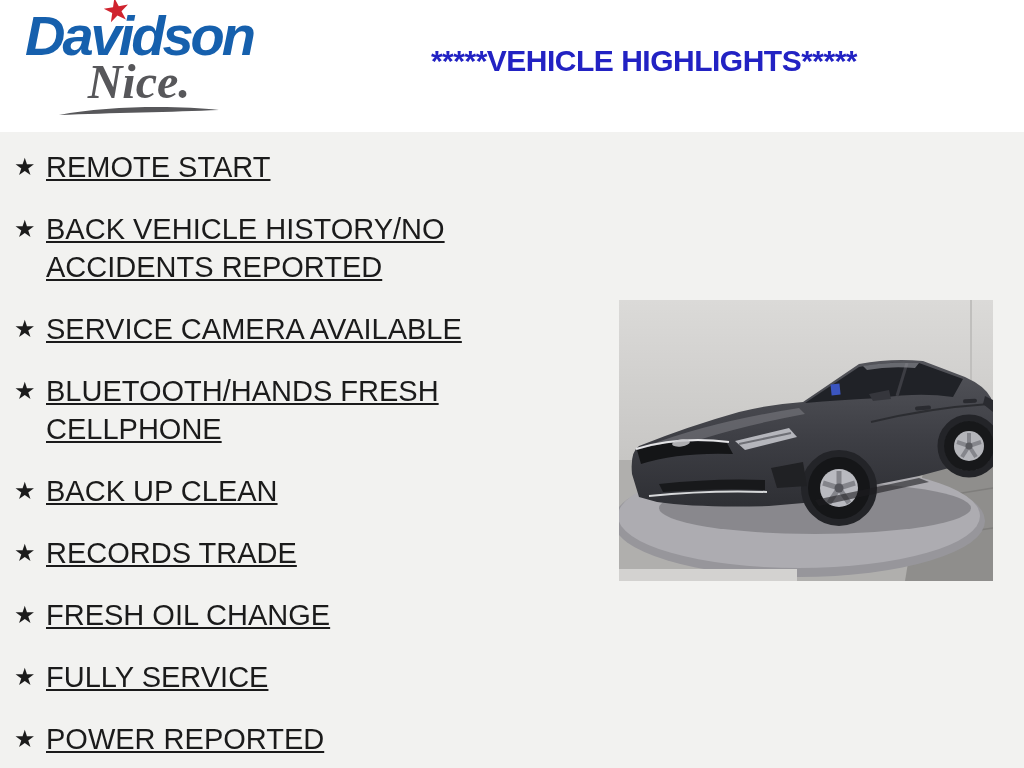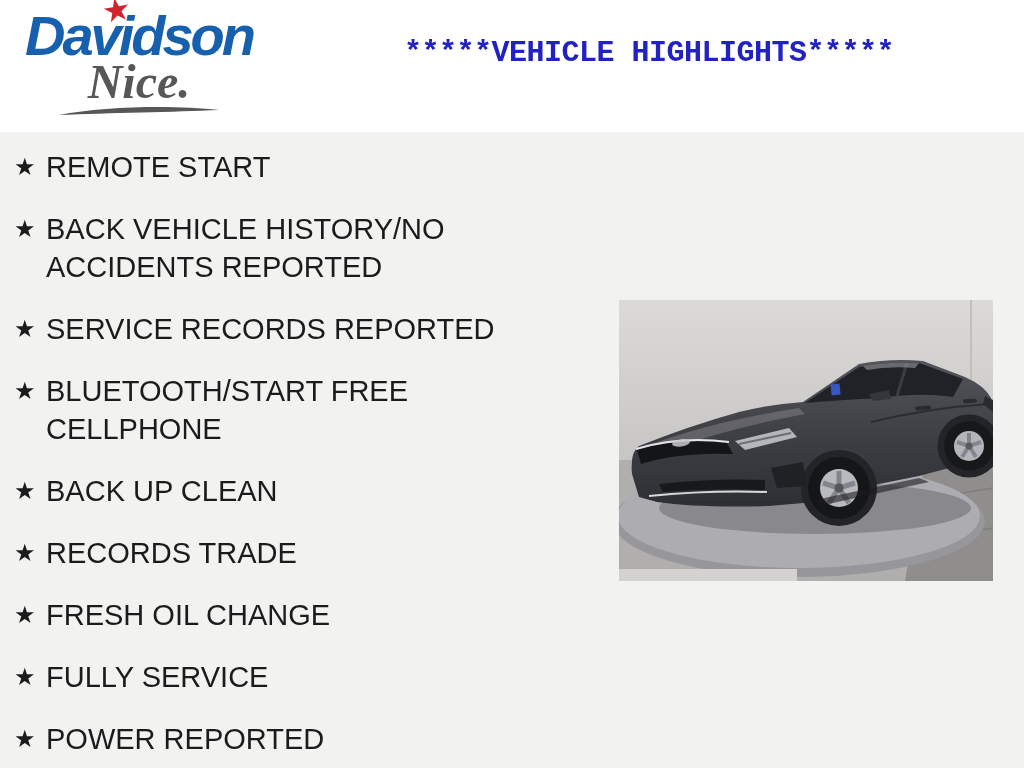--- a/index.html
+++ b/index.html
@@ -32,43 +32,42 @@
   .logo-tagline{
     display:block;margin-top:-6px;
     font-family:Liberation Serif, serif;
     font-style:italic;font-weight:bold;
     font-size:48px;line-height:1.0;
     color:var(--tagline-gray,#57575a);
   }
   .logo-swoosh{display:block;margin:0 auto;margin-top:-2px;}
   
   .page-title{
-    position:absolute;left:404px;top:36px;width:480px;
+    position:absolute;left:404px;top:44px;width:480px;
     text-align:center;
     font-size:30px;font-weight:bold;letter-spacing:-0.5px;
     color:var(--title-blue,#2222c3);
     white-space:nowrap;
-    font-family:Liberation Mono, monospace;
   }
   
   .highlights{
     position:absolute;left:14px;top:148px;width:520px;
     list-style:none;margin:0;padding:0;
   }
   .highlights li{
     display:flex;align-items:flex-start;
     margin:0 0 24px 0;
     font-size:29px;line-height:38px;
     color:var(--text-black,#1b1b1b);
   }
   .bullet{
     flex:none;width:32px;font-size:24px;line-height:38px;
     color:var(--text-black,#1b1b1b);
   }
-  .item-text{display:block;width:472px;}
+  .item-text{display:block;width:472px;text-decoration:underline;}
   
   .photo{
     position:absolute;left:619px;top:300px;width:374px;height:281px;
   }
   .photo svg{display:block;}
 </style>
 </head>
 <body>
 
 <div class="header-band"></div>
@@ -90,26 +89,26 @@
     <span class="item-text">REMOTE START</span>
   </li>
 
   <li>
     <span class="bullet">★</span>
     <span class="item-text">BACK VEHICLE HISTORY/NO ACCIDENTS REPORTED</span>
   </li>
 
   <li>
     <span class="bullet">★</span>
-    <span class="item-text">SERVICE RECORDS REPORTED</span>
-  </li>
-
-  <li>
-    <span class="bullet">★</span>
-    <span class="item-text">BLUETOOTH/START FREE CELLPHONE</span>
+    <span class="item-text">SERVICE CAMERA AVAILABLE</span>
+  </li>
+
+  <li>
+    <span class="bullet">★</span>
+    <span class="item-text">BLUETOOTH/HANDS FRESH CELLPHONE</span>
   </li>
 
   <li>
     <span class="bullet">★</span>
     <span class="item-text">BACK UP CLEAN</span>
   </li>
 
   <li>
     <span class="bullet">★</span>
     <span class="item-text">RECORDS TRADE</span>

